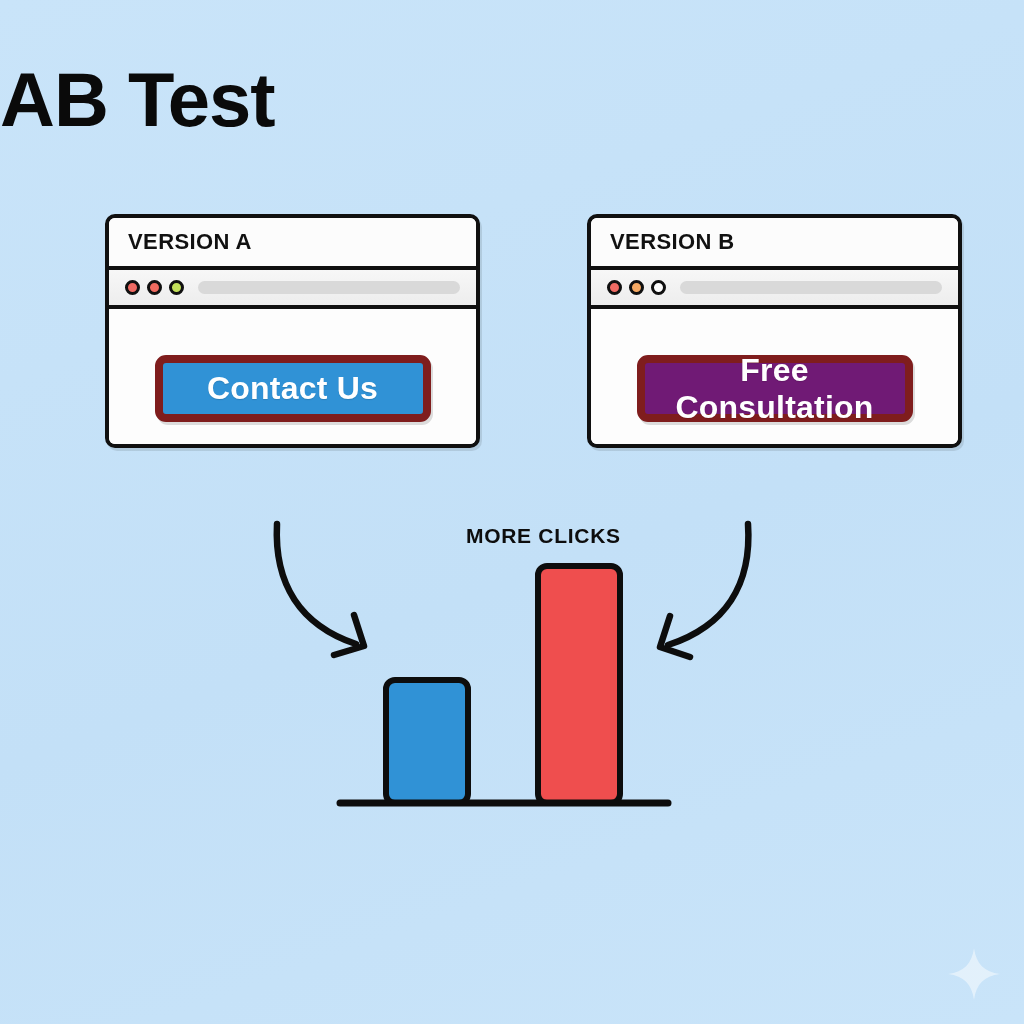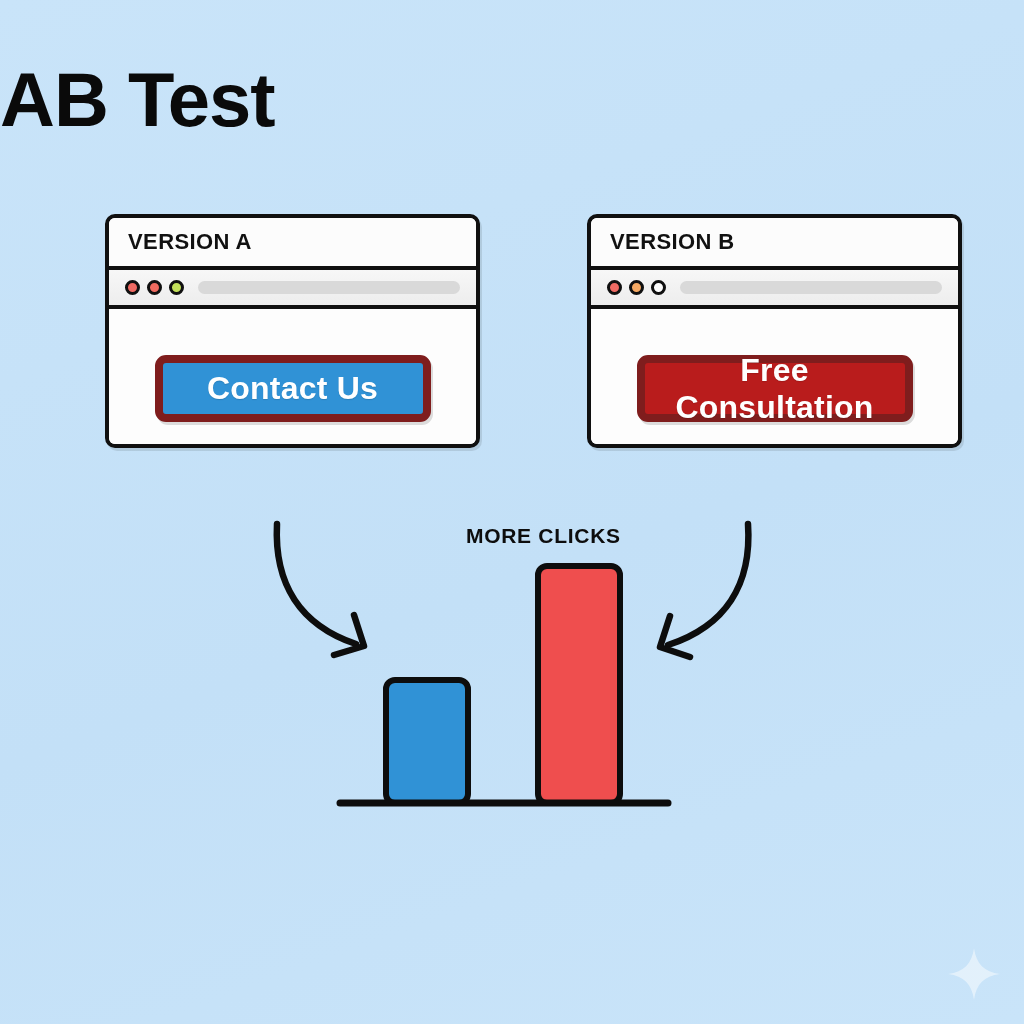--- a/index.html
+++ b/index.html
@@ -108,21 +108,21 @@
     letter-spacing: 0.2px;
     text-align: center;
     display: flex;
     align-items: center;
     justify-content: center;
     box-sizing: border-box;
     box-shadow: 2px 3px 0 rgba(0,0,0,0.13);
     text-shadow: 0 1px 1px rgba(0,0,0,0.13);
   }
   #cta-a { width: 276px; height: 67px; background: #3092d6; }
-  #cta-b { width: 276px; height: 67px; background: #b91c1c; }
+  #cta-b { width: 276px; height: 67px; background: #701a75; }
 
   
   #more-clicks {
     position: absolute;
     left: 466px;
     top: 524px;
     font-size: 21px;
     font-weight: 700;
     letter-spacing: 0.7px;
     color: #0d0d0d;

